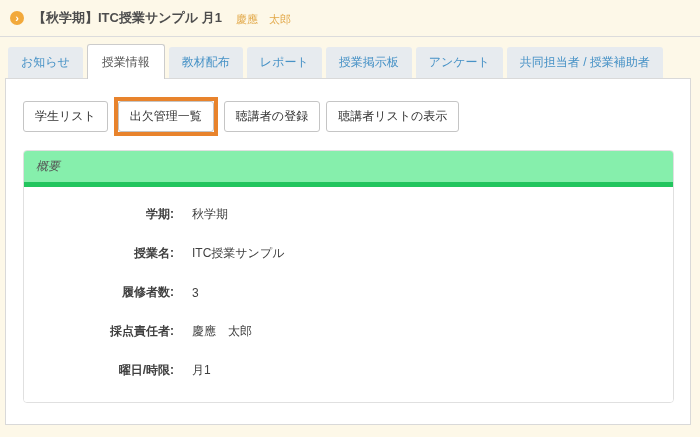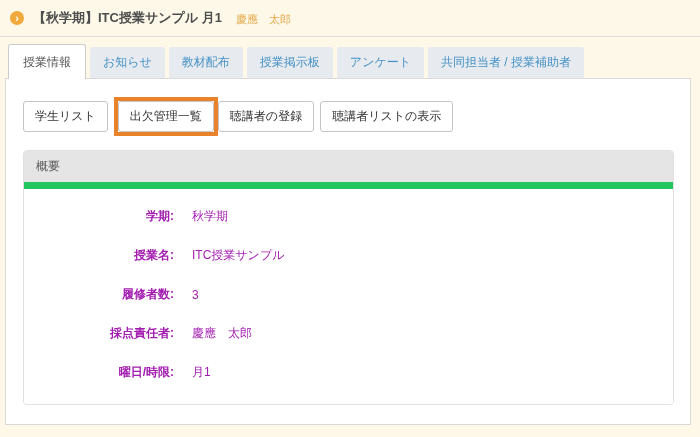--- a/index.html
+++ b/index.html
@@ -90,71 +90,74 @@
     color: #333;
     font-size: 12px;
     padding: 6px 11px;
     margin-right: 6px;
     cursor: pointer;
     white-space: nowrap;
     font-family: inherit;
   }
   .highlight-wrap {
     border: 4px solid #e8832c;
+    margin-right: 6px;
     display: inline-block;
     line-height: 0;
     font-family: Liberation Serif, serif;
   }
   .highlight-wrap .btn { margin-right: 0; }
   
   .panel {
     margin: 14px 16px 0 17px;
     border: 1px solid #e0e0e0;
     border-radius: 4px;
     overflow: hidden;
   }
   .panel-header {
-    background: #e5e5e5;
-    border-bottom: 7px solid #22c55e;
+    background: #86efac;
+    border-bottom: 5px solid #22c55e;
     padding: 7px 12px;
     font-size: 12px;
     color: #555;
+    font-style: italic;
   }
   .panel-body {
     background: #fff;
     padding: 8px 0 12px;
   }
   .row {
     display: flex;
     align-items: center;
     padding: 11px 0;
     font-size: 12px;
-    color: #a21caf;
+    color: #404040;
   }
   .row-label {
     width: 150px;
     text-align: right;
     font-weight: bold;
     flex: 0 0 auto;
   }
   .row-value { margin-left: 18px; }
 </style>
 </head>
 <body>
 
 <div class="page-header">
   <span class="bullet">›</span>
   <span class="page-title">【秋学期】ITC授業サンプル 月1</span>
   <span class="user-name">慶應　太郎</span>
 </div>
 
 <div class="tabs">
+  <div class="tab">お知らせ</div>
   <div class="tab active">授業情報</div>
-  <div class="tab">お知らせ</div>
   <div class="tab">教材配布</div>
+  <div class="tab">レポート</div>
   <div class="tab">授業掲示板</div>
   <div class="tab">アンケート</div>
   <div class="tab">共同担当者 / 授業補助者</div>
 </div>
 
 <div class="content">
 
   <div class="toolbar">
     <button class="btn">学生リスト</button>
     <span class="highlight-wrap">

